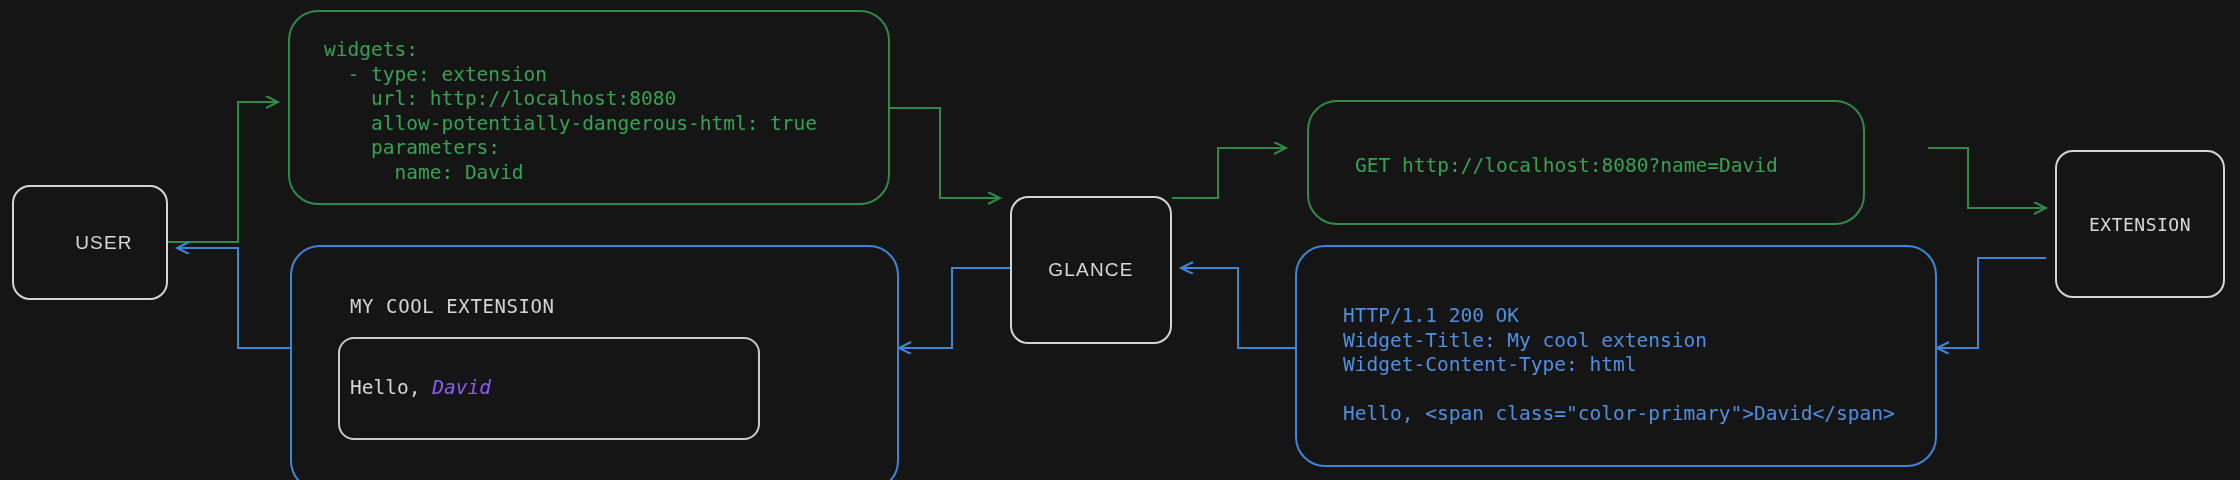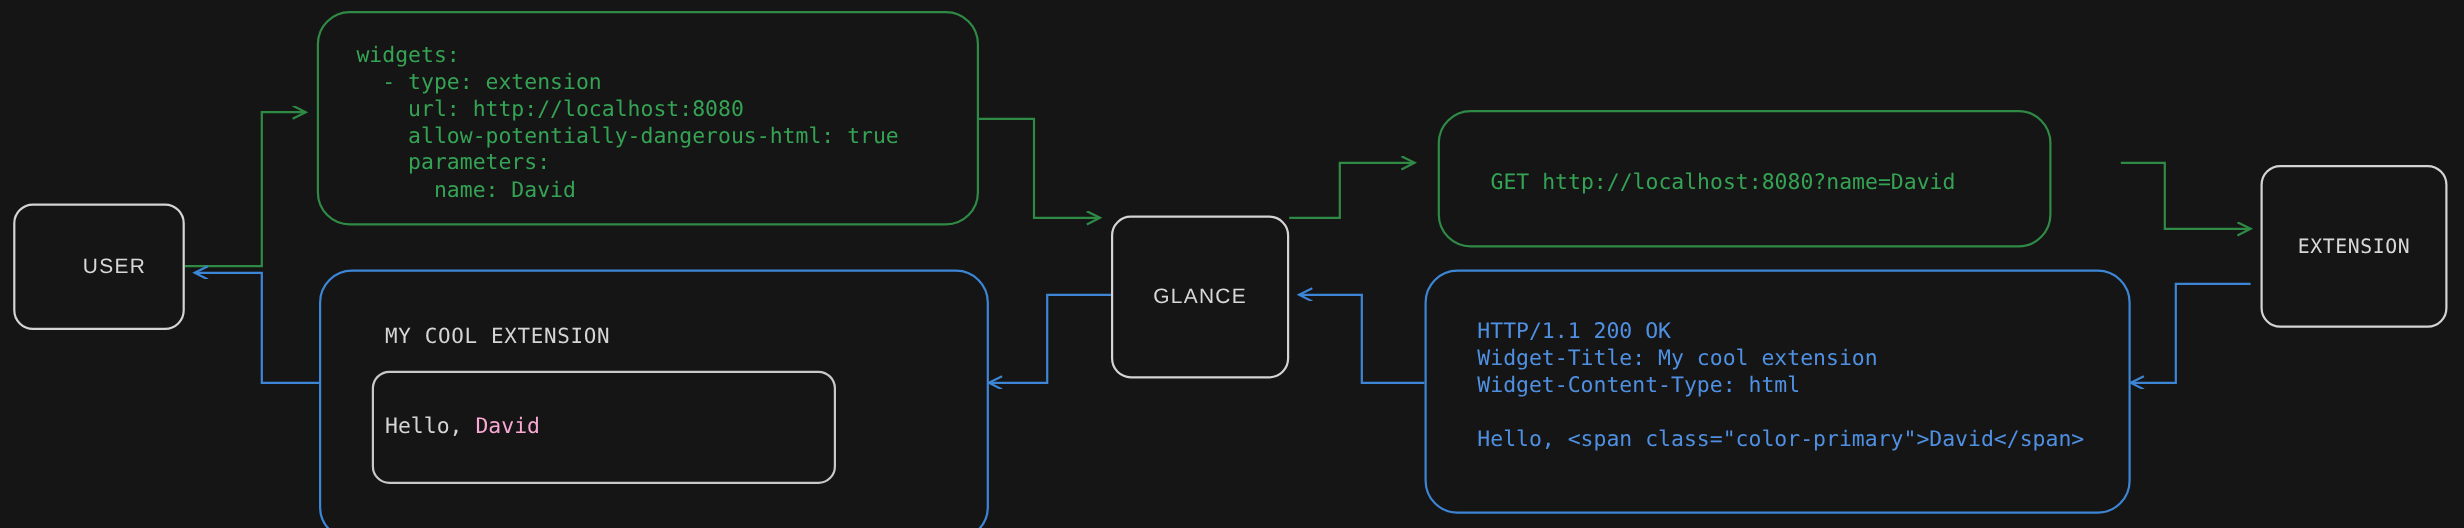--- a/index.html
+++ b/index.html
@@ -19,21 +19,21 @@
   .green{border-color:#2f8a46;}
   .green pre{color:#35a354;}
   .blue{border-color:#3d86d6;}
   .blue pre{color:#4f90e2;}
 
   .widget-inner{position:absolute;box-sizing:border-box;border:2px solid #c9c9c9;border-radius:16px;background:#151515;}
   .widget-title{position:absolute;font-family:"DejaVu Sans Mono","Liberation Mono",monospace;
     font-size:19px;color:#d5d5d5;letter-spacing:0.6px;}
   .widget-body{position:absolute;font-family:"DejaVu Sans Mono","Liberation Mono",monospace;
     font-size:19.5px;color:#d5d5d5;}
-  .accent{color:#f9a8d4;}
+  .accent{color:#8b5cf6;font-style:italic;}
 </style>
 </head>
 <body>
 
 <div id="stage">
 
   <svg class="wires" viewBox="0 0 2240 480">
     <defs>
       <marker id="ahG" markerWidth="16" markerHeight="16" refX="13" refY="6" orient="auto" markerUnits="userSpaceOnUse">
         <path d="M1 0 L13 6 L1 12" fill="none" stroke="#2f8a46" stroke-width="2"></path>
@@ -82,21 +82,21 @@
 
   <div class="codebox green" style="left:1295px;top:100px;width:558px;height:125px;margin-left:12px;">
     <pre style="padding:52px 0 0 46px;">GET http://localhost:8080?name=David</pre>
   </div>
 
   <div class="node node-plain mono" style="left:2055px;top:150px;width:170px;height:148px;">
     <span class="lbl">EXTENSION</span>
   </div>
 
   <div class="codebox blue" style="left:1295px;top:245px;width:642px;height:222px;">
-    <pre style="padding:42px 0 0 46px;">HTTP/1.1 200 OK
+    <pre style="padding:42px 0 0 46px;margin-top:15px;">HTTP/1.1 200 OK
 Widget-Title: My cool extension
 Widget-Content-Type: html
 
 Hello, &lt;span class="color-primary"&gt;David&lt;/span&gt;</pre>
   </div>
 
   <div class="codebox blue" style="left:290px;top:245px;width:609px;height:246px;">
     <div class="widget-title" style="left:58px;top:48px;">MY COOL EXTENSION</div>
     <div class="widget-inner" style="left:46px;top:90px;width:422px;height:103px;"></div>
     <div class="widget-body" style="left:58px;top:129px;">

